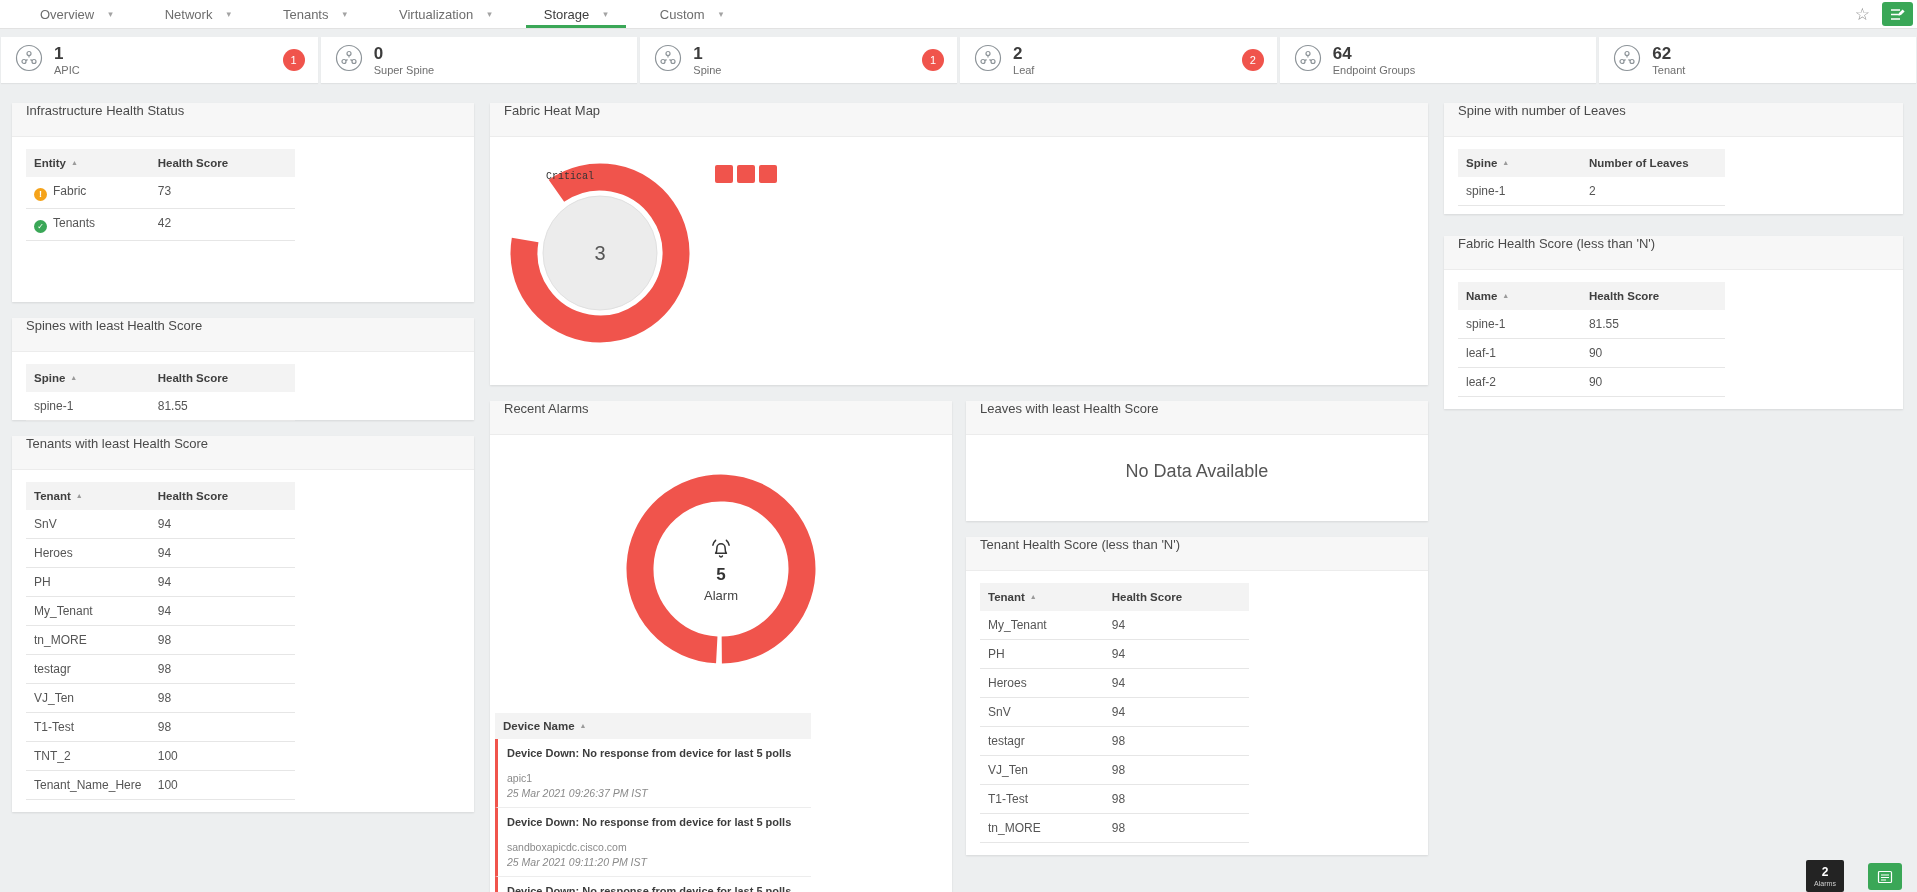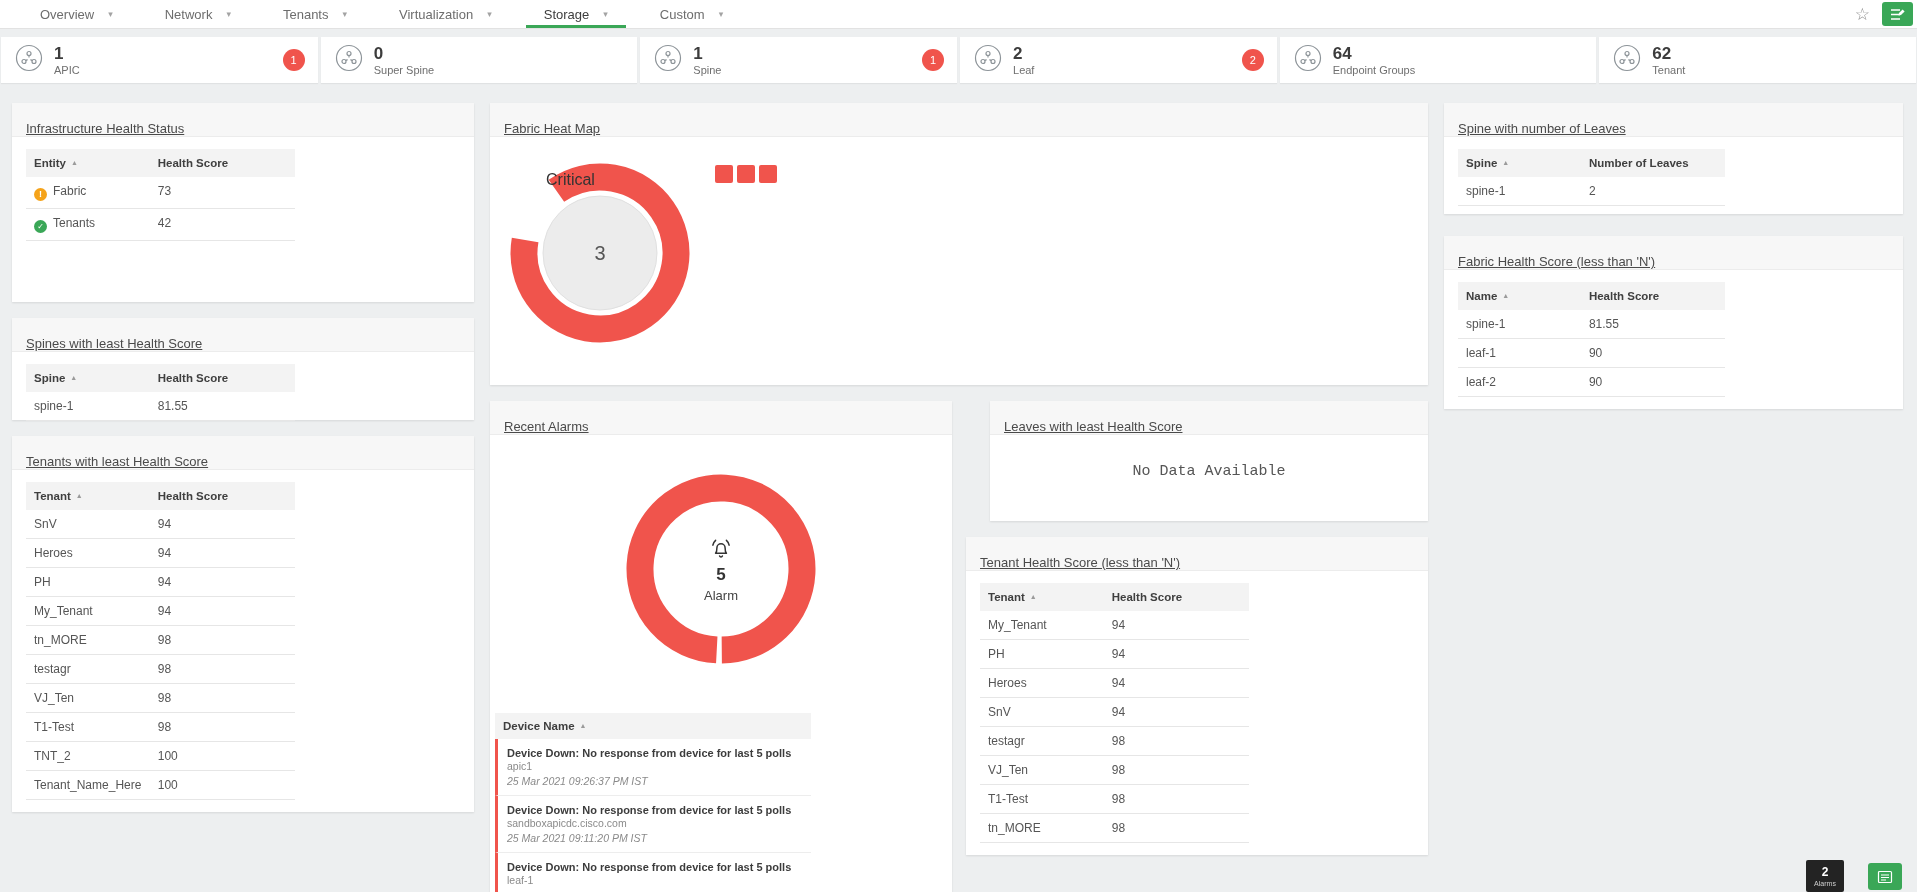--- a/index.html
+++ b/index.html
@@ -28,27 +28,27 @@
   .main{display:flex;gap:16px;padding:20px 14px 0 12px;align-items:flex-start;}
   .col-left{width:462px;flex:none;}
   .col-mid{width:938px;flex:none;}
   .col-right{flex:1;min-width:0;}
   .mid-row{display:flex;gap:14px;align-items:flex-start;}
   .sub-left{width:462px;flex:none;}
   .sub-right{flex:1;min-width:0;}
 
   
   .panel{background:#fff;box-shadow:0 1px 2px rgba(0,0,0,0.10);margin-bottom:16px;}
-  .panel-h{height:34px;display:flex;align-items:flex-end;padding:0 14px;background:#f7f7f7;border-bottom:1px solid #ececec;font-size:13px;color:#4a4a4a;text-decoration:underline;}
+  .panel-h{height:34px;display:flex;align-items:flex-start;padding:0 14px;background:#f7f7f7;border-bottom:1px solid #ececec;font-size:13px;color:#4a4a4a;}
   .panel-b{padding:12px 14px;}
 
   #infra-panel{height:199px;}
   #spines-panel{height:102px;}
   #heatmap-panel{height:282px;}
-  #leaves-panel{height:120px;margin-left:24px;}
+  #leaves-panel{height:120px;}
   #alarms-panel{height:640px;}
   #spine-leaves-panel{height:111px;margin-bottom:22px;}
 
   
   .tbl{width:62%;}
   .thead{display:flex;background:#f3f3f3;}
   .th{font-size:11.5px;font-weight:bold;color:#3f3f3f;padding:8px;cursor:pointer;white-space:nowrap;}
   .caret{font-size:7px;color:#9a9a9a;margin-left:5px;vertical-align:2px;font-weight:normal;}
   .c1{flex:0 0 46%;}
   .c2{flex:1;}
@@ -58,37 +58,37 @@
   .st{display:inline-flex;width:13px;height:13px;border-radius:50%;color:#fff;font-size:9px;align-items:center;justify-content:center;margin-right:6px;vertical-align:-2px;}
   .st-warning{background:#f5a31a;}
   .st-warning::before{content:"!";font-weight:bold;}
   .st-ok{background:#3aa757;}
   .st-ok::before{content:"\2713";font-size:8px;}
 
   
   .hm-body{position:relative;height:248px;padding:0;}
   .hm-gauge{position:absolute;left:10px;top:16px;width:200px;height:200px;cursor:pointer;}
   .hm-value{position:absolute;inset:0;display:flex;align-items:center;justify-content:center;font-size:20px;color:#555;}
-  .hm-crit{position:absolute;left:46px;top:18px;font-size:16px;color:#333;}
+  .hm-crit{position:absolute;left:46px;top:18px;font-size:10px;color:#333;font-family:Liberation Mono, monospace;}
   .hm-cells{position:absolute;left:225px;top:28px;display:flex;gap:4px;}
   .hm-cell{width:18px;height:18px;background:#f0544c;border-radius:2px;cursor:pointer;}
 
   
   .al-gauge{position:relative;width:200px;height:200px;margin:34px auto 44px;cursor:pointer;}
   .al-center{position:absolute;inset:0;display:flex;flex-direction:column;align-items:center;justify-content:center;gap:3px;}
   .al-num{font-size:17px;font-weight:bold;color:#333;}
   .al-unit{font-size:13px;color:#444;}
   .alm-tbl{width:316px;margin-left:5px;}
   .alm-th{font-size:11.5px;font-weight:bold;color:#3f3f3f;padding:7px 8px;cursor:pointer;}
   .alm{border-left:3px solid #f0544c;padding:8px 0 8px 9px;border-bottom:1px solid #ededed;cursor:pointer;}
   .alm-msg{font-size:11px;font-weight:bold;color:#3c3c3c;white-space:nowrap;}
-  .alm-dev{font-size:10.5px;color:#8a8a8a;margin-top:1px;}
+  .alm-dev{font-size:10.5px;color:#8a8a8a;margin-top:13px;}
   .alm-time{font-size:10.5px;color:#8a8a8a;margin-top:3px;font-style:italic;}
 
-  .empty{display:flex;align-items:center;justify-content:center;height:72px;font-size:15px;color:#555;font-family:Liberation Mono, monospace;}
+  .empty{display:flex;align-items:center;justify-content:center;height:72px;font-size:18px;color:#555;}
 
   
   .alarm-float{position:fixed;right:73px;bottom:0;width:38px;height:32px;background:#232323;color:#fff;display:flex;flex-direction:column;align-items:center;justify-content:center;border-radius:2px;cursor:pointer;}
   .alarm-float .n{font-size:12px;font-weight:bold;line-height:1;}
   .alarm-float .l{font-size:7px;color:#cfcfcf;margin-top:2px;}
   .green-float{position:fixed;right:15px;bottom:2px;width:34px;height:27px;background:#3aa757;border:none;border-radius:3px;display:flex;align-items:center;justify-content:center;cursor:pointer;}
 </style>
 </head>
 <body>
 

